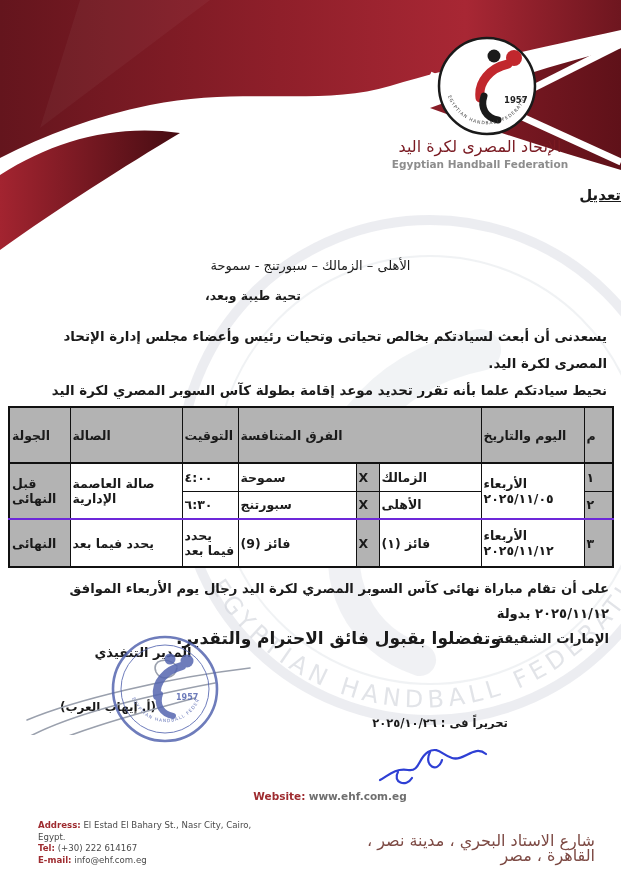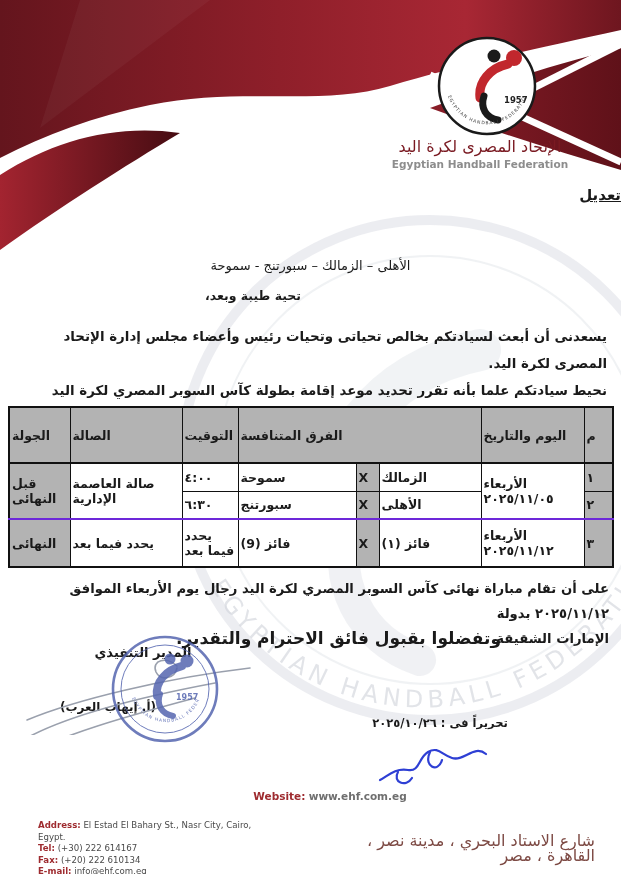--- a/index.html
+++ b/index.html
@@ -227,24 +227,20 @@
   <div class="abs z1 foot-en">
     <div>
       <span class="lbl">Address:</span>
       <span>El Estad El Bahary St., Nasr City, Cairo, Egypt.</span>
     </div>
     <div>
       <span class="lbl">Tel:</span>
       <span>(+30) 222 614167</span>
     </div>
     <div>
-      <span class="lbl">Fax:</span>
-      <span>(+20) 222 610134</span>
-    </div>
-    <div>
       <span class="lbl">E-mail:</span>
       <span>info@ehf.com.eg</span>
     </div>
   </div>
 
   <div class="abs z1 foot-ar rtl">
     <div>شارع الاستاد البحري ، مدينة نصر ، القاهرة ، مصر</div>
   </div>
 
 </div>

